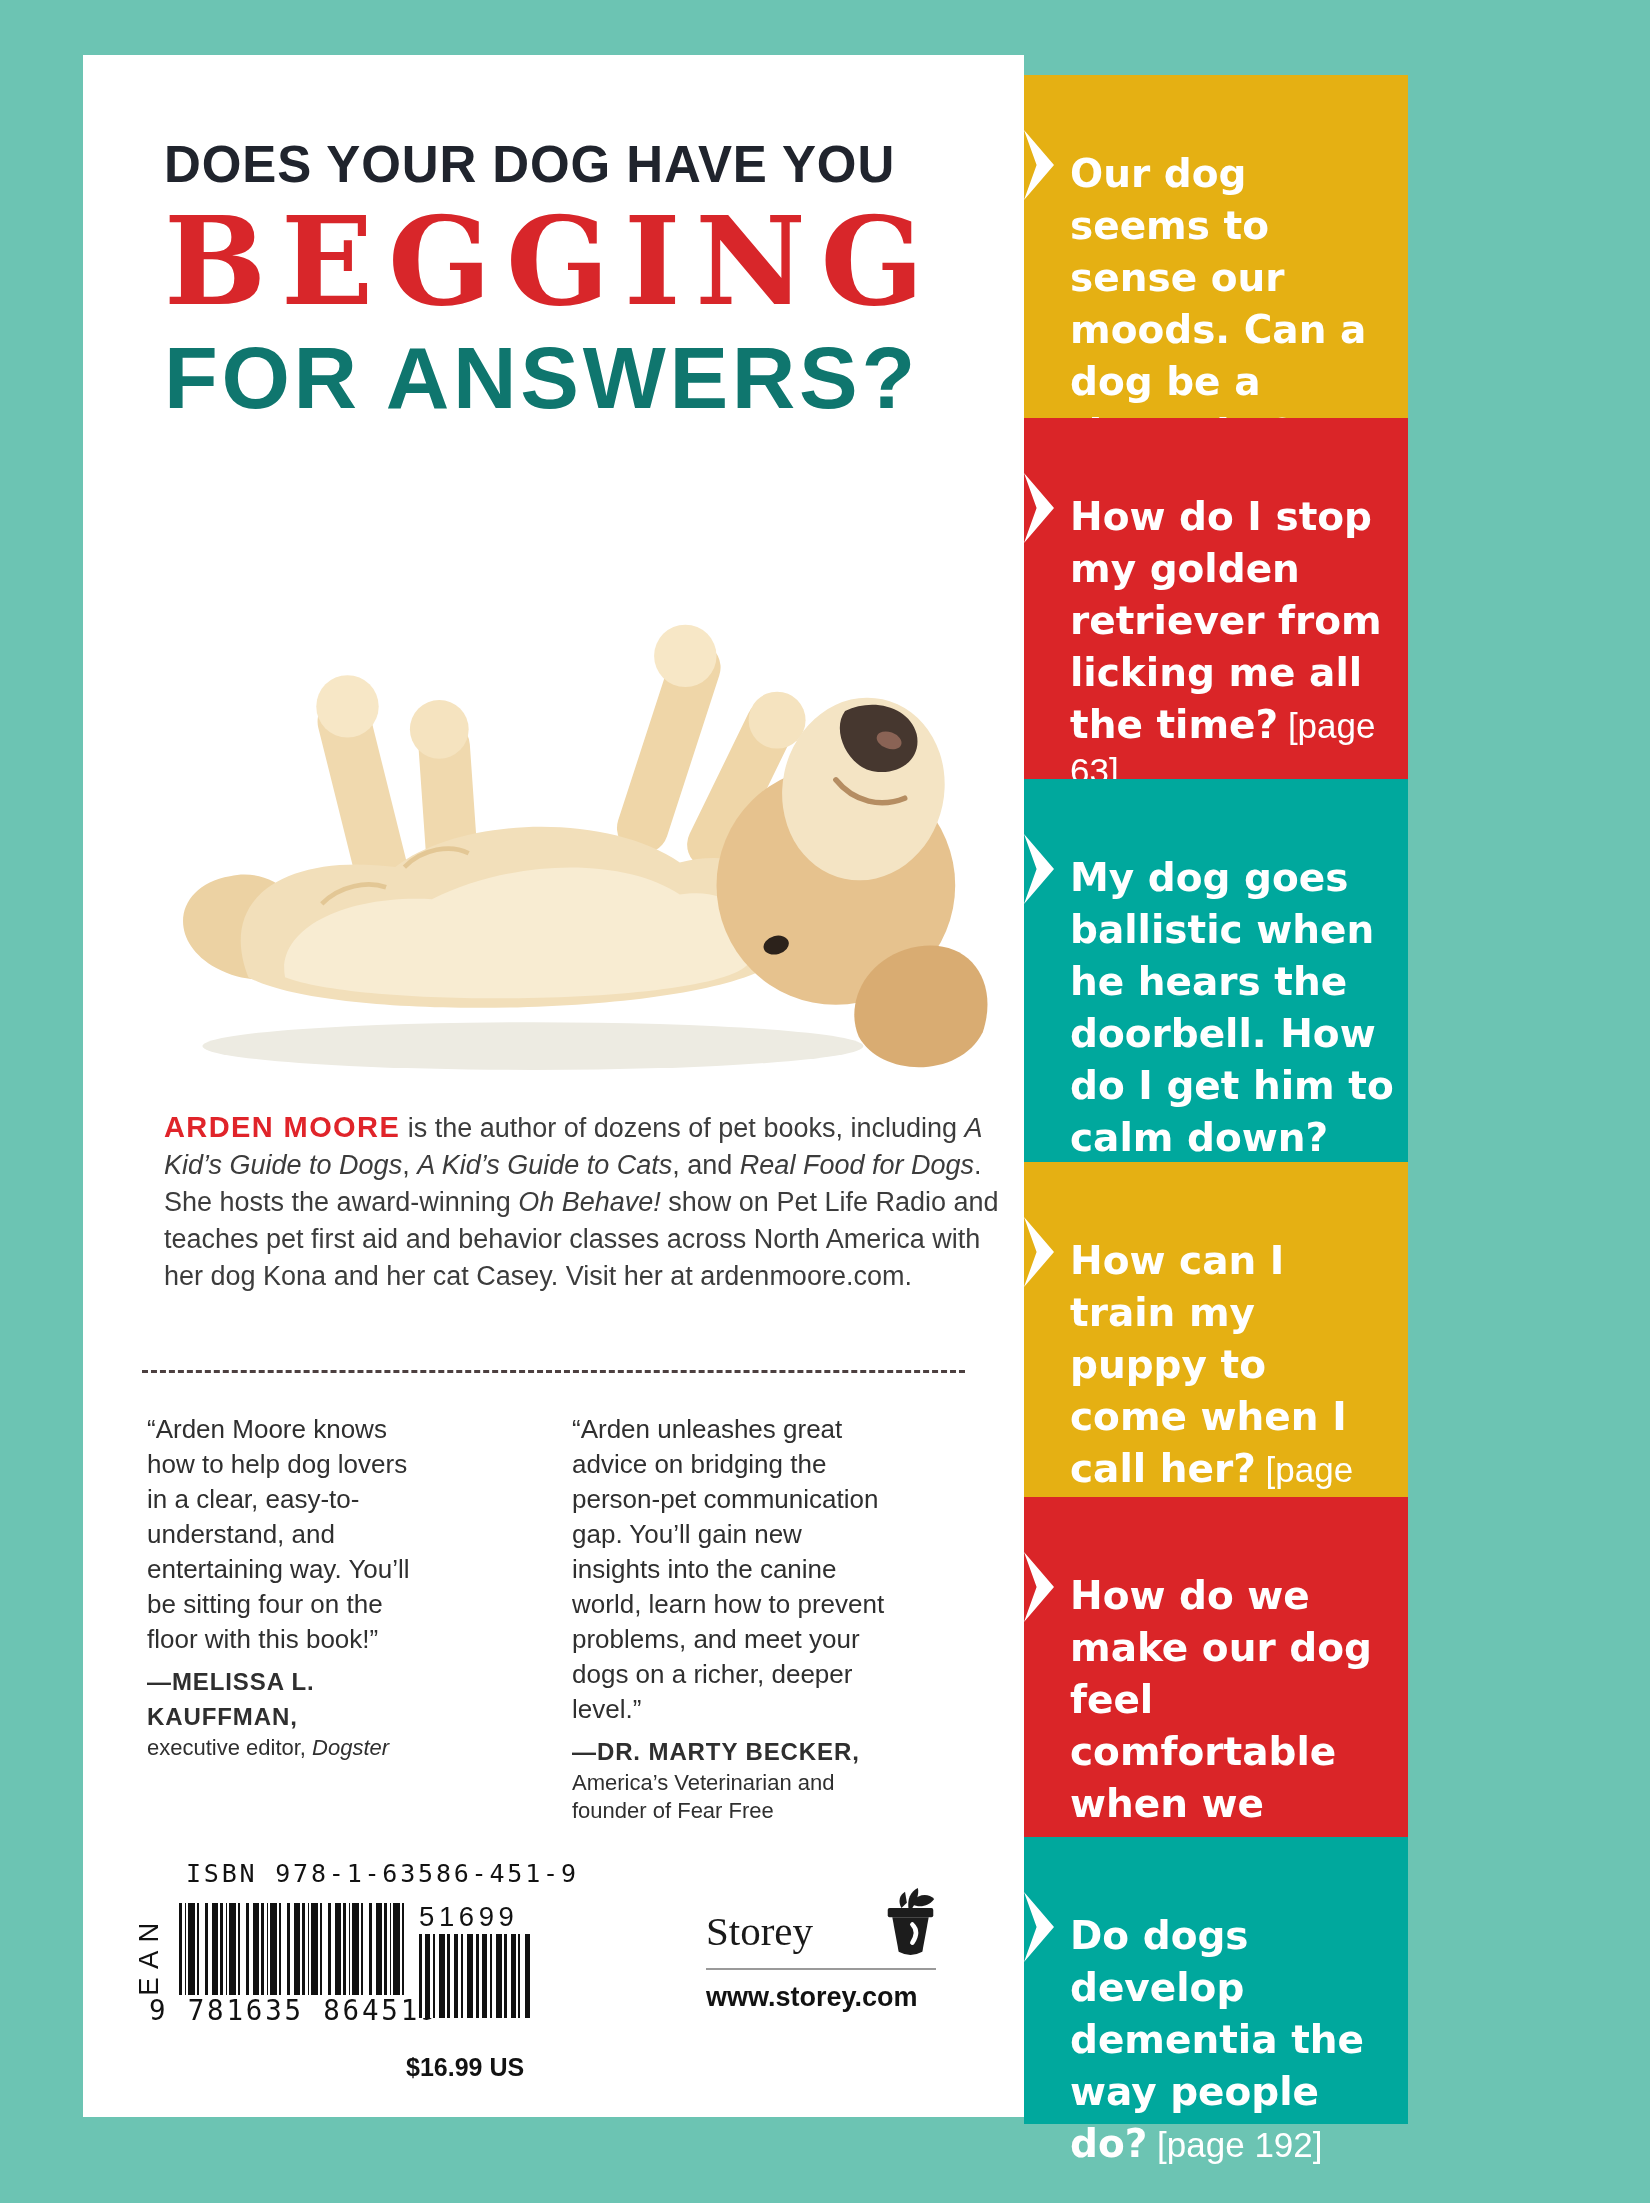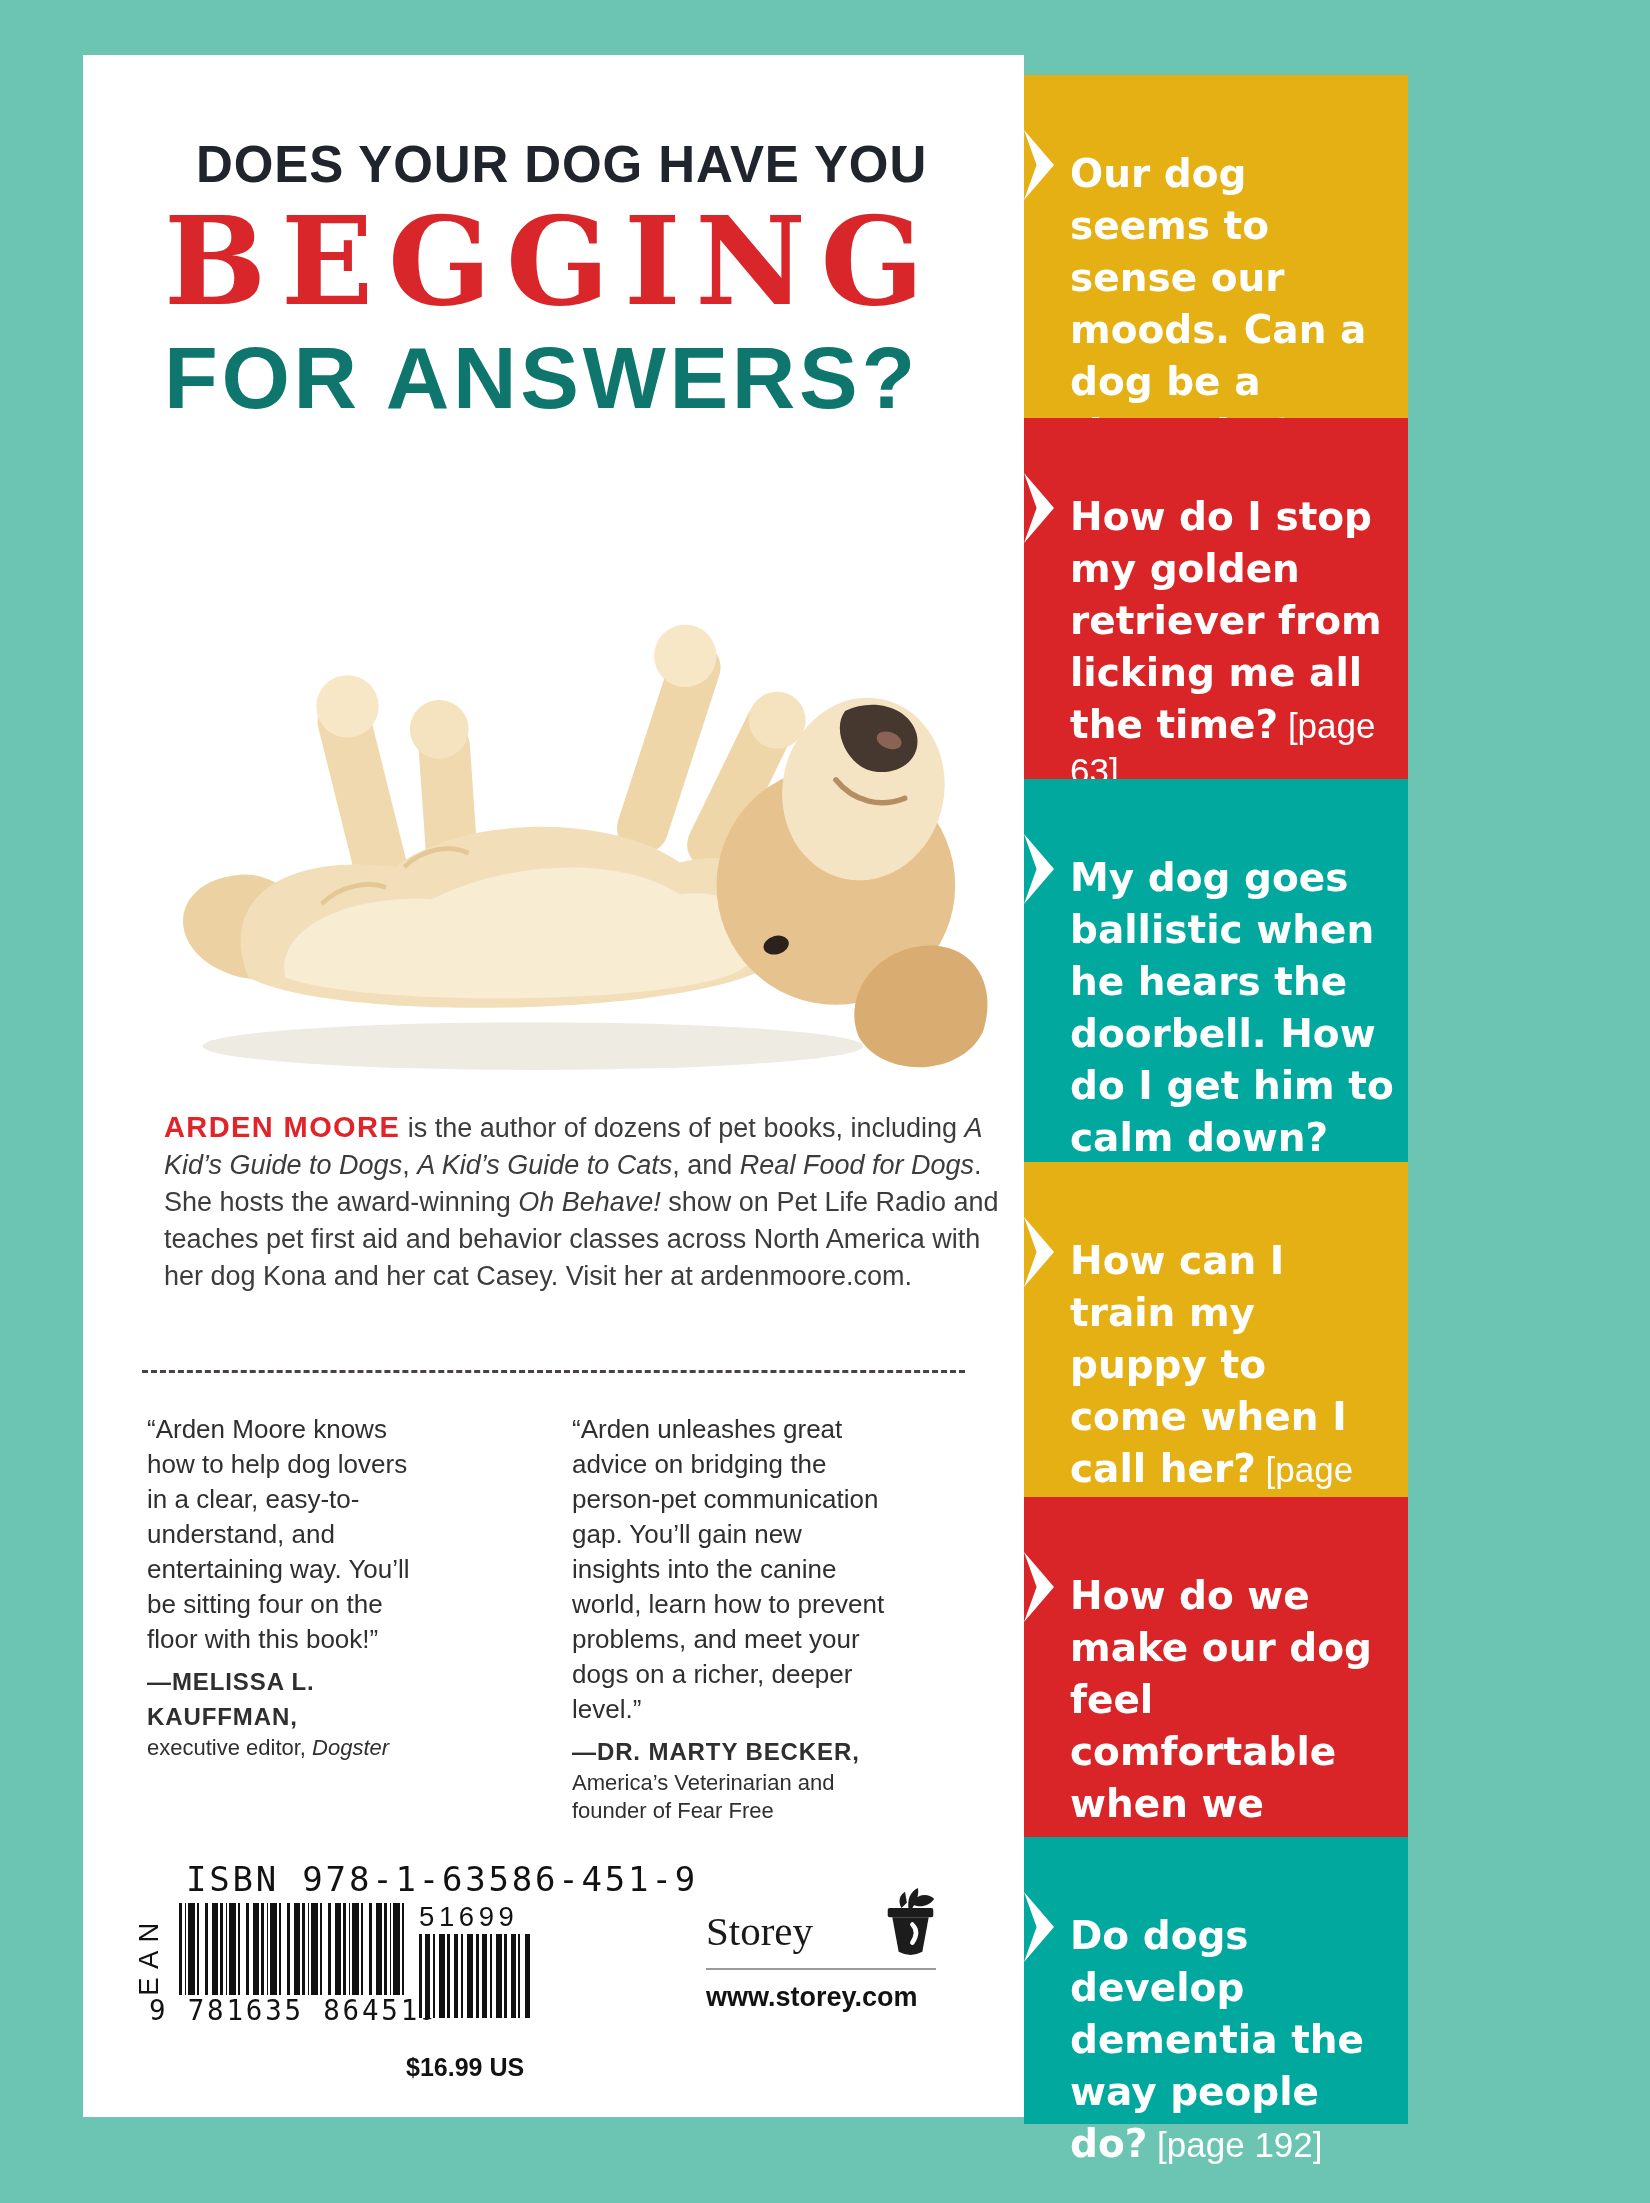--- a/index.html
+++ b/index.html
@@ -7,21 +7,21 @@
     position:relative; width:1650px; height:2204px;
     background:#6cc4b3; overflow:hidden;
     font-family:"Liberation Sans", sans-serif;
   }
   .page {
     position:absolute; left:83px; top:55px; width:941px; height:2062px;
     background:#ffffff;
   }
   
   .title { position:absolute; left:81px; top:81px; color:#20242d; }
-  .t1 { font-family:"Liberation Sans",sans-serif; font-weight:800; font-size:51px; line-height:57px; letter-spacing:0.9px;margin-left:32px; }
+  .t1 { font-family:"Liberation Sans",sans-serif; font-weight:800; font-size:51px; line-height:57px; letter-spacing:0.9px; }
   .t2 { font-family:"DejaVu Serif",serif; font-weight:bold; font-size:121px; line-height:134px; letter-spacing:14.7px; color:#d8262a; margin-top:1.8px; }
   .t3 { font-family:"Liberation Sans",sans-serif; font-weight:800; font-size:88px; line-height:97px; letter-spacing:3.7px; margin-top:0px; }
   
   .intro {
     position:absolute; left:81px; top:365px; width:843px; margin:0;
     font-weight:bold; font-size:31px; line-height:40px; color:#34343a;
   }
   
   .dog { position:absolute; left:46px; top:525px; width:918px; height:519px; }
   .dog svg { width:100%; height:100%; }
@@ -37,21 +37,21 @@
   .quote { position:absolute; top:1357px; margin:0; font-size:26px; line-height:35px; color:#2f2f2f; }
   .quote-left  { left:64px;  width:287px; }
   .quote-right { left:489px; width:320px; }
   .qtext { margin:0; }
   .qattr { margin:7.3px 0 0 0; }
   .qattr b { font-size:24px; letter-spacing:0.9px; }
   .qrole { font-size:22px; line-height:27.5px; display:block; }
   
   .isbn {
     position:absolute; left:103px; top:1804px;
-    font-family:"DejaVu Sans Mono",monospace; font-size:34px; letter-spacing:2.8px; color:#121212;
+    font-family:"DejaVu Sans Mono",monospace; font-size:25px; letter-spacing:2.8px; color:#121212;
   }
   .ean {
     position:absolute; left:5.5px; top:1884px; width:119px; text-align:center;
     font-size:27.5px; letter-spacing:8.3px; color:#121212; transform:rotate(-90deg);
   }
   .barcode {
     position:absolute; left:96px; top:1848px; width:226px; height:92px;
     background:repeating-linear-gradient(90deg,
       #111 0 2.8px, #fff 2.8px 5.5px, #111 5.5px 7.3px, #fff 7.3px 9.2px,
       #111 9.2px 15.6px, #fff 15.6px 18.4px, #111 18.4px 20px, #fff 20px 26px,

